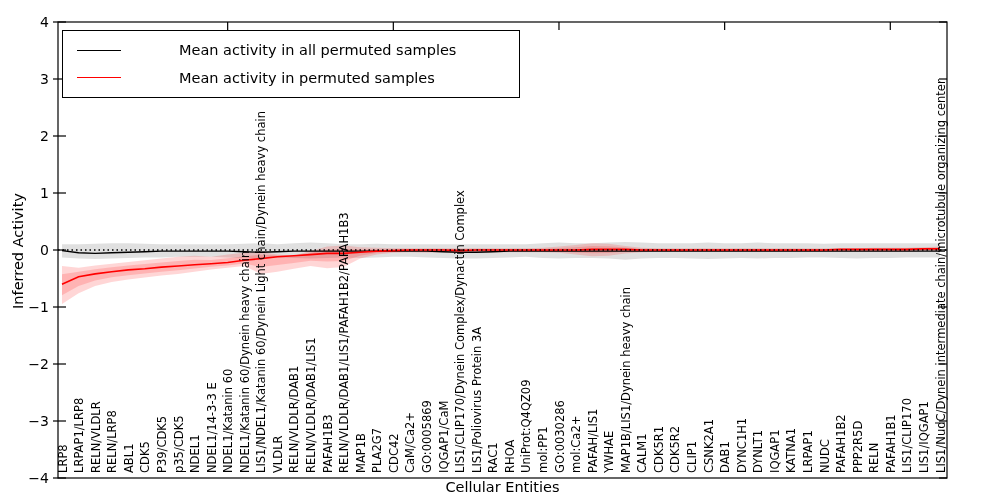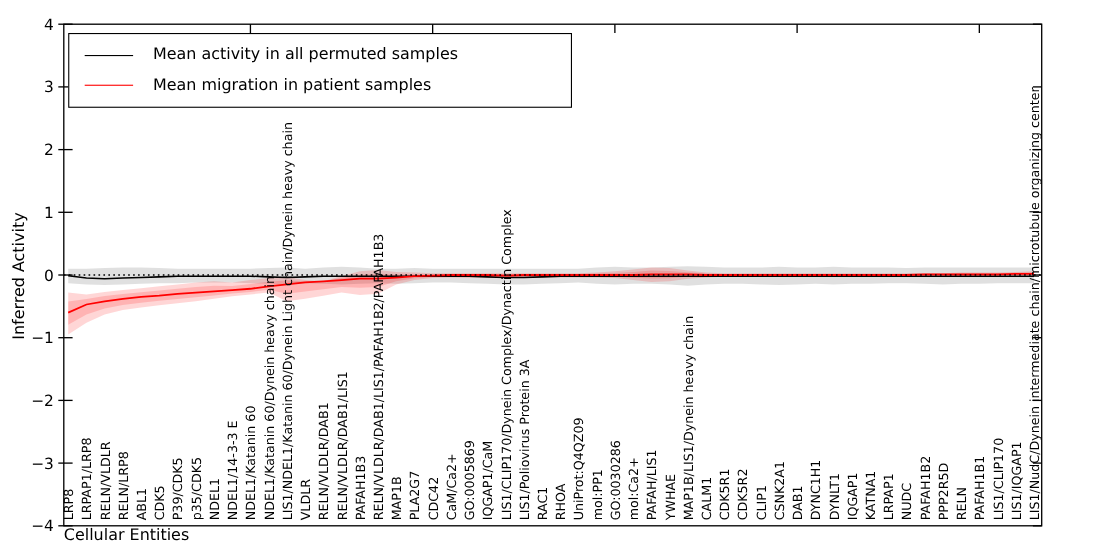--- a/index.html
+++ b/index.html
@@ -2,30 +2,30 @@
 <html><head>
 <meta charset="utf-8">
 <style>
   html,body{margin:0;padding:0;background:#ffffff;}
   body{width:1000px;height:500px;position:relative;overflow:hidden;
        font-family:"DejaVu Sans","Liberation Sans",sans-serif;color:#000;}
   .stage{position:absolute;left:0;top:0;width:1000px;height:500px;}
   svg.plot{position:absolute;left:0;top:0;z-index:1;}
   .title{position:absolute;left:58px;top:1px;width:889px;text-align:center;
          font-size:15.5px;z-index:2;white-space:nowrap;}
-  .xlabel{position:absolute;left:58px;top:479px;width:889px;text-align:left;
+  .xlabel{position:absolute;left:58px;top:479px;width:889px;text-align:center;
           font-size:14.5px;z-index:2;}
   .ylabel{position:absolute;left:-52px;top:243px;width:140px;text-align:center;
           font-size:14.5px;transform:rotate(-90deg);z-index:2;}
   .legend{position:absolute;left:62px;top:30px;width:456px;height:66px;
           background:#ffffff;border:1.6px solid #000;z-index:3;
           display:flex;flex-direction:column;justify-content:space-evenly;}
   .legend-row{display:flex;align-items:center;gap:18px;padding-left:14px;}
   .legend-line{width:44px;height:0;border-top:1.6px solid #000;}
-  .legend-text{font-size:14.5px;white-space:nowrap;}
+  .legend-text{font-size:14.5px;white-space:nowrap;margin-left:40px;}
 </style>
 </head>
 <body>
 
 <div class="stage">
   <svg class="plot" width="1000" height="500" viewBox="0 0 1000 500">
       <path d="M62.0 244.3 L78.6 244.3 L95.1 243.7 L111.7 243.2 L128.3 243.2 L144.8 243.7 L161.4 244.3 L178.0 244.3 L194.5 244.3 L211.1 244.3 L227.7 244.3 L244.2 243.7 L260.8 243.2 L277.4 244.3 L293.9 243.2 L310.5 242.6 L327.1 243.2 L343.6 244.3 L360.2 244.3 L376.8 243.7 L393.3 244.3 L409.9 244.3 L426.5 244.3 L443.0 244.3 L459.6 244.3 L476.2 244.3 L492.7 244.3 L509.3 244.3 L525.8 244.3 L542.4 243.2 L559.0 242.6 L575.5 243.2 L592.1 243.2 L608.7 242.6 L625.2 242.0 L641.8 242.6 L658.4 243.2 L674.9 243.2 L691.5 243.2 L708.1 242.6 L724.6 243.2 L741.2 243.2 L757.8 242.6 L774.3 243.2 L790.9 243.2 L807.5 243.2 L824.0 243.7 L840.6 243.2 L857.2 243.2 L873.7 243.2 L890.3 243.2 L906.9 243.2 L923.4 243.2 L940.0 243.2 L940.0 257.4 L923.4 257.4 L906.9 257.4 L890.3 258.0 L873.7 258.0 L857.2 258.6 L840.6 258.0 L824.0 257.4 L807.5 257.4 L790.9 258.0 L774.3 258.0 L757.8 258.6 L741.2 258.0 L724.6 258.6 L708.1 259.1 L691.5 258.6 L674.9 258.0 L658.4 258.0 L641.8 258.6 L625.2 259.7 L608.7 258.6 L592.1 258.0 L575.5 258.0 L559.0 258.6 L542.4 258.0 L525.8 256.8 L509.3 257.4 L492.7 258.0 L476.2 258.6 L459.6 258.6 L443.0 258.0 L426.5 257.4 L409.9 256.8 L393.3 256.8 L376.8 257.4 L360.2 258.0 L343.6 257.4 L327.1 258.0 L310.5 258.6 L293.9 258.0 L277.4 257.4 L260.8 258.6 L244.2 258.0 L227.7 257.4 L211.1 256.8 L194.5 256.8 L178.0 256.8 L161.4 257.4 L144.8 257.4 L128.3 258.0 L111.7 258.6 L95.1 259.1 L78.6 258.6 L62.0 257.4 Z" fill="rgba(0,0,0,0.12)" stroke="none"></path>
       <path d="M62.0 266.0 L78.6 267.7 L95.1 265.4 L111.7 263.7 L128.3 262.0 L144.8 260.3 L161.4 258.6 L178.0 256.8 L194.5 255.7 L211.1 256.8 L227.7 254.6 L244.2 252.8 L260.8 251.7 L277.4 254.6 L293.9 255.7 L310.5 251.1 L327.1 246.6 L343.6 245.4 L360.2 247.2 L376.8 247.7 L393.3 248.3 L409.9 248.3 L426.5 248.3 L443.0 248.3 L459.6 248.3 L476.2 248.3 L492.7 248.3 L509.3 248.3 L525.8 248.3 L542.4 247.7 L559.0 246.6 L575.5 244.9 L592.1 243.2 L608.7 243.7 L625.2 246.0 L641.8 247.7 L658.4 248.3 L674.9 248.3 L691.5 248.3 L708.1 248.3 L724.6 248.3 L741.2 248.3 L757.8 248.3 L774.3 248.3 L790.9 248.3 L807.5 248.3 L824.0 248.3 L840.6 248.3 L857.2 248.3 L873.7 247.7 L890.3 247.7 L906.9 247.7 L923.4 247.2 L940.0 246.6 L940.0 251.1 L923.4 251.1 L906.9 251.7 L890.3 251.7 L873.7 251.7 L857.2 251.7 L840.6 251.7 L824.0 251.7 L807.5 251.7 L790.9 251.7 L774.3 251.7 L757.8 251.7 L741.2 251.7 L724.6 251.7 L708.1 251.7 L691.5 251.7 L674.9 251.7 L658.4 251.7 L641.8 252.3 L625.2 253.4 L608.7 255.7 L592.1 256.3 L575.5 254.6 L559.0 252.8 L542.4 252.3 L525.8 252.3 L509.3 252.3 L492.7 252.3 L476.2 252.8 L459.6 252.8 L443.0 252.3 L426.5 252.8 L409.9 252.3 L393.3 252.8 L376.8 254.6 L360.2 258.6 L343.6 267.1 L327.1 268.2 L310.5 266.0 L293.9 268.8 L277.4 271.7 L260.8 273.9 L244.2 266.0 L227.7 267.7 L211.1 269.4 L194.5 271.7 L178.0 273.9 L161.4 275.6 L144.8 277.4 L128.3 279.6 L111.7 281.9 L95.1 285.9 L78.6 293.3 L62.0 304.1 Z" fill="rgba(255,0,0,0.16)" stroke="none"></path>
       <path d="M62.0 274.2 L78.6 271.8 L95.1 269.2 L111.7 267.3 L128.3 265.6 L144.8 264.1 L161.4 262.4 L178.0 260.9 L194.5 259.8 L211.1 259.9 L227.7 258.2 L244.2 256.2 L260.8 254.8 L277.4 255.6 L293.9 255.7 L310.5 252.7 L327.1 249.7 L343.6 249.0 L360.2 249.5 L376.8 249.3 L393.3 249.3 L409.9 249.1 L426.5 249.1 L443.0 249.1 L459.6 249.3 L476.2 249.1 L492.7 249.1 L509.3 249.1 L525.8 249.1 L542.4 248.7 L559.0 248.1 L575.5 247.2 L592.1 246.0 L608.7 246.3 L625.2 247.5 L641.8 248.7 L658.4 249.1 L674.9 249.1 L691.5 249.1 L708.1 249.1 L724.6 249.1 L741.2 249.1 L757.8 249.1 L774.3 249.1 L790.9 249.1 L807.5 249.1 L824.0 249.1 L840.6 248.8 L857.2 248.8 L873.7 248.5 L890.3 248.5 L906.9 248.5 L923.4 247.9 L940.0 247.6 L940.0 250.1 L923.4 250.1 L906.9 250.7 L890.3 250.7 L873.7 250.7 L857.2 250.7 L840.6 250.7 L824.0 250.9 L807.5 250.9 L790.9 250.9 L774.3 250.9 L757.8 250.9 L741.2 250.9 L724.6 250.9 L708.1 250.9 L691.5 250.9 L674.9 250.9 L658.4 250.9 L641.8 251.3 L625.2 251.6 L608.7 252.9 L592.1 253.2 L575.5 252.5 L559.0 251.6 L542.4 251.3 L525.8 251.3 L509.3 251.3 L492.7 251.3 L476.2 251.6 L459.6 251.8 L443.0 251.3 L426.5 251.6 L409.9 251.3 L393.3 251.8 L376.8 253.0 L360.2 255.7 L343.6 260.9 L327.1 261.6 L310.5 260.8 L293.9 262.9 L277.4 265.0 L260.8 267.0 L244.2 263.4 L227.7 265.4 L211.1 266.8 L194.5 268.6 L178.0 270.3 L161.4 271.8 L144.8 273.5 L128.3 275.3 L111.7 277.3 L95.1 280.5 L78.6 285.9 L62.0 295.2 Z" fill="rgba(255,0,0,0.16)" stroke="none"></path>
       <polyline points="62.0,250.6 78.6,252.8 95.1,253.4 111.7,252.8 128.3,252.3 144.8,251.7 161.4,251.1 178.0,251.1 194.5,251.1 211.1,251.1 227.7,251.1 244.2,251.7 260.8,252.3 277.4,251.7 293.9,251.1 310.5,251.1 327.1,251.1 343.6,251.1 360.2,251.1 376.8,251.1 393.3,251.1 409.9,251.1 426.5,251.1 443.0,251.7 459.6,252.3 476.2,252.3 492.7,251.7 509.3,251.1 525.8,251.1 542.4,251.1 559.0,251.1 575.5,251.1 592.1,251.1 608.7,251.1 625.2,251.1 641.8,251.1 658.4,251.1 674.9,251.1 691.5,251.1 708.1,251.1 724.6,251.1 741.2,251.1 757.8,251.1 774.3,251.1 790.9,251.1 807.5,251.1 824.0,251.1 840.6,251.1 857.2,251.1 873.7,251.1 890.3,251.1 906.9,251.1 923.4,251.1 940.0,251.1" fill="none" stroke="#000000" stroke-width="1.4"></polyline>
@@ -134,16 +134,16 @@
 
   <div class="xlabel">Cellular Entities</div>
 
   <div class="legend">
     <div class="legend-row">
       <span class="legend-line" style="border-top-color:#000000;"></span>
       <span class="legend-text">Mean activity in all permuted samples</span>
     </div>
     <div class="legend-row">
       <span class="legend-line" style="border-top-color:#ff0000;"></span>
-      <span class="legend-text">Mean migration in patient samples</span>
+      <span class="legend-text">Mean activity in permuted samples</span>
     </div>
   </div>
 </div>
 
 </body></html>

